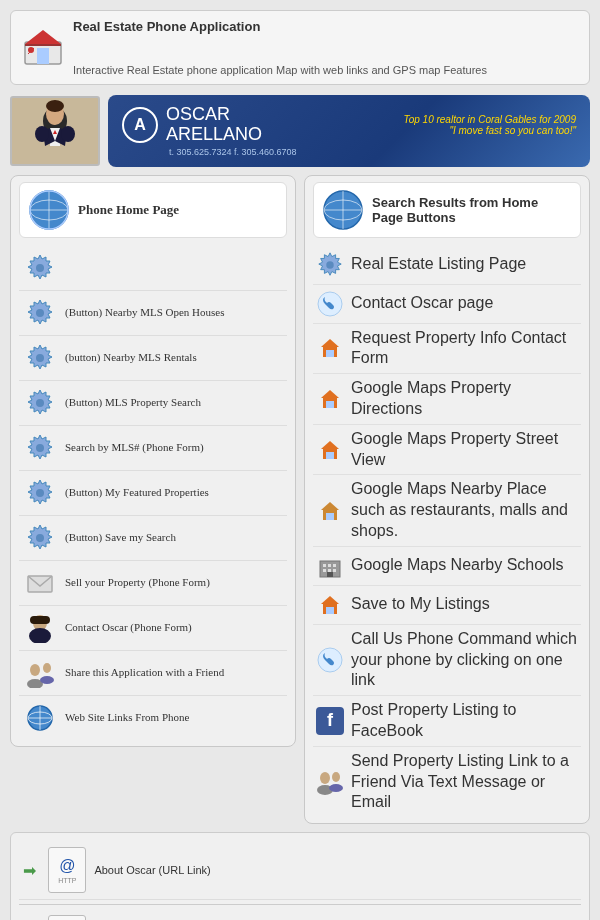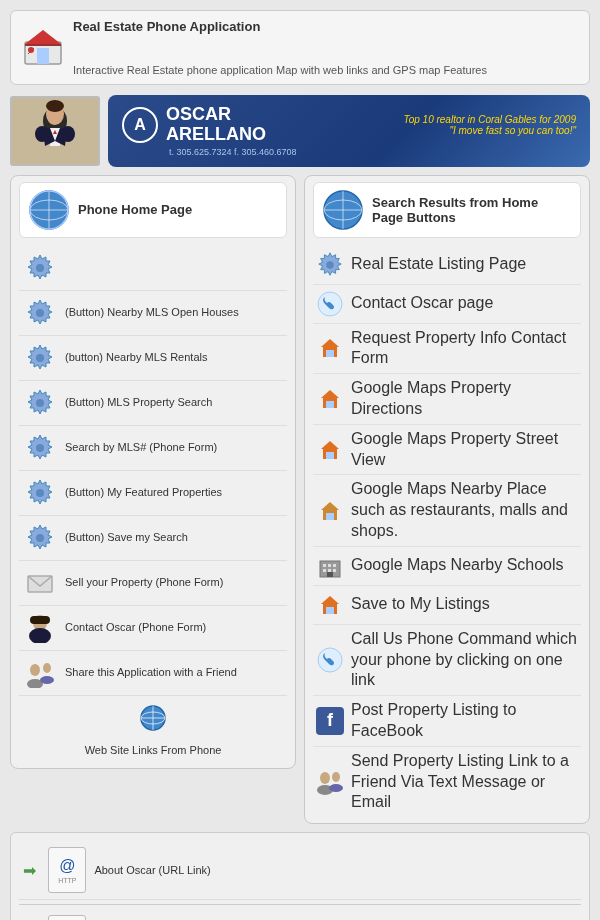--- a/index.html
+++ b/index.html
@@ -61,31 +61,31 @@
       min-height: 70px;
     }
     .agent-logo-row { display: flex; align-items: center; gap: 8px; }
     .agent-circle-logo {
       width: 36px; height: 36px;
       border: 2px solid white;
       border-radius: 50%;
       display: flex; align-items: center; justify-content: center;
       color: white; font-size: 16px; font-weight: bold;
     }
-    .agent-name { color: white; font-size: 18px; font-weight: bold; line-height: 1.1; }
+    .agent-name { color: white; font-size: 18px; font-weight: normal; line-height: 1.1; }
     .agent-tagline { color: #ffd700; font-size: 10px; font-style: italic; margin-top: 0; }
     .agent-phone { color: #aac4e8; font-size: 9px; margin-top: 2px; margin-left: 47px; }
 
     
     .main-cols {
       display: flex;
       gap: 8px;
       margin: 8px 10px 0;
     }
-    .left-col { flex: 1; }
+    .left-col { flex: 1; font-family: Liberation Serif, serif; }
     .right-col { flex: 1; }
 
     
     .panel-box {
       background: #f0f0f0;
       border: 1px solid #c8c8c8;
       border-radius: 8px;
       padding: 6px 8px;
     }
     .panel-header {
@@ -108,21 +108,21 @@
     }
 
     
     .list-item {
       display: flex;
       align-items: center;
       gap: 8px;
       padding: 5px 4px;
       border-bottom: 1px solid #ddd;
     }
-    .list-item:last-child { border-bottom: none; flex-direction: column; }
+    .list-item:last-child { border-bottom: none; }
     .item-icon {
       width: 34px; height: 34px; flex-shrink: 0;
       display: flex; align-items: center; justify-content: center;
     }
     .item-text {
       font-size: 11px;
       color: #333;
       line-height: 1.3;
     }
 

